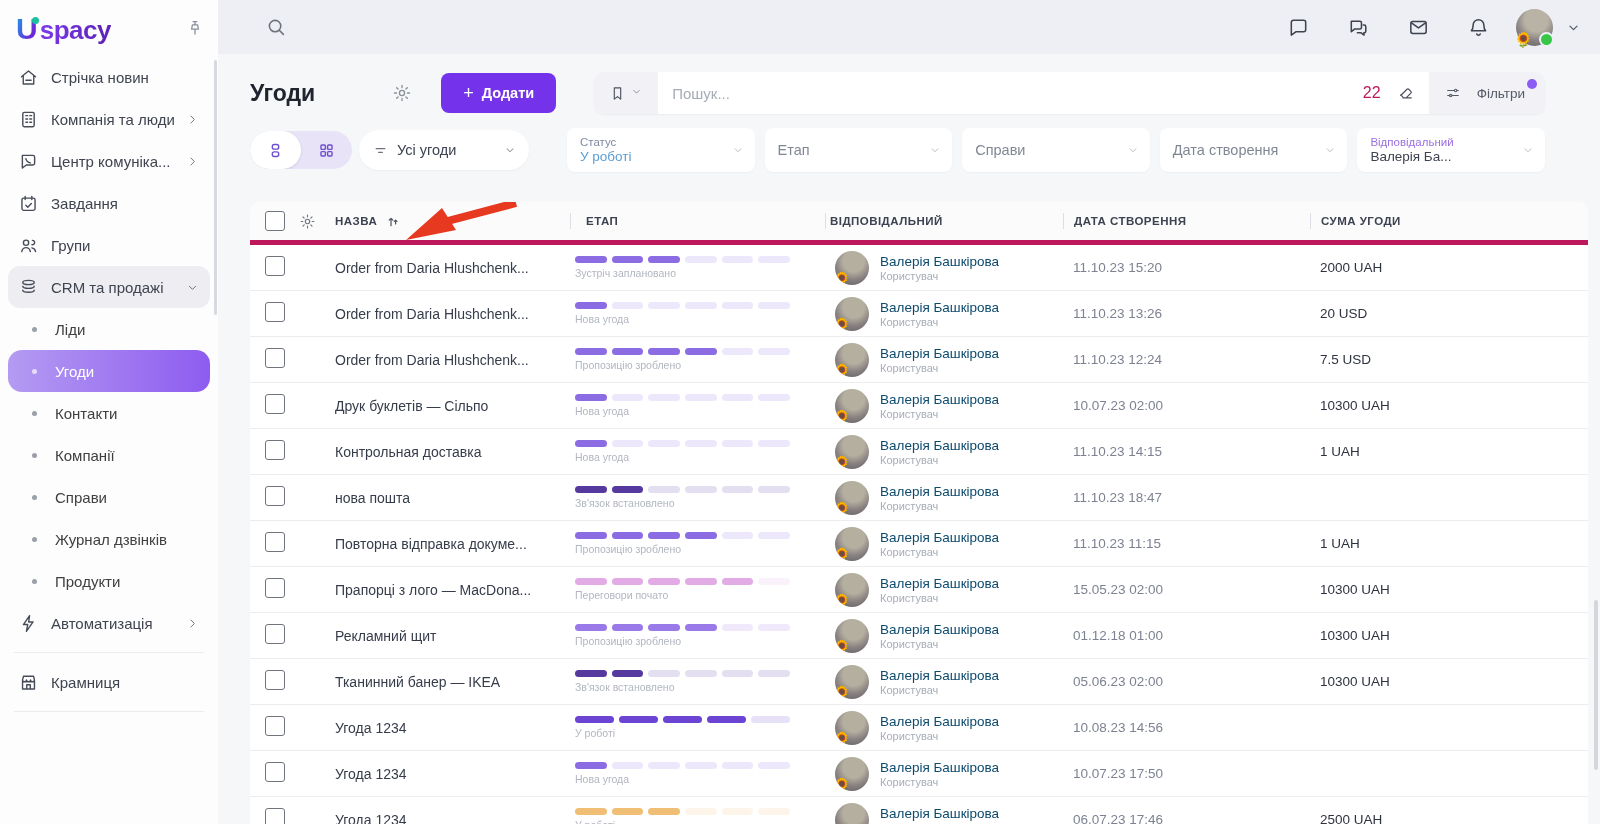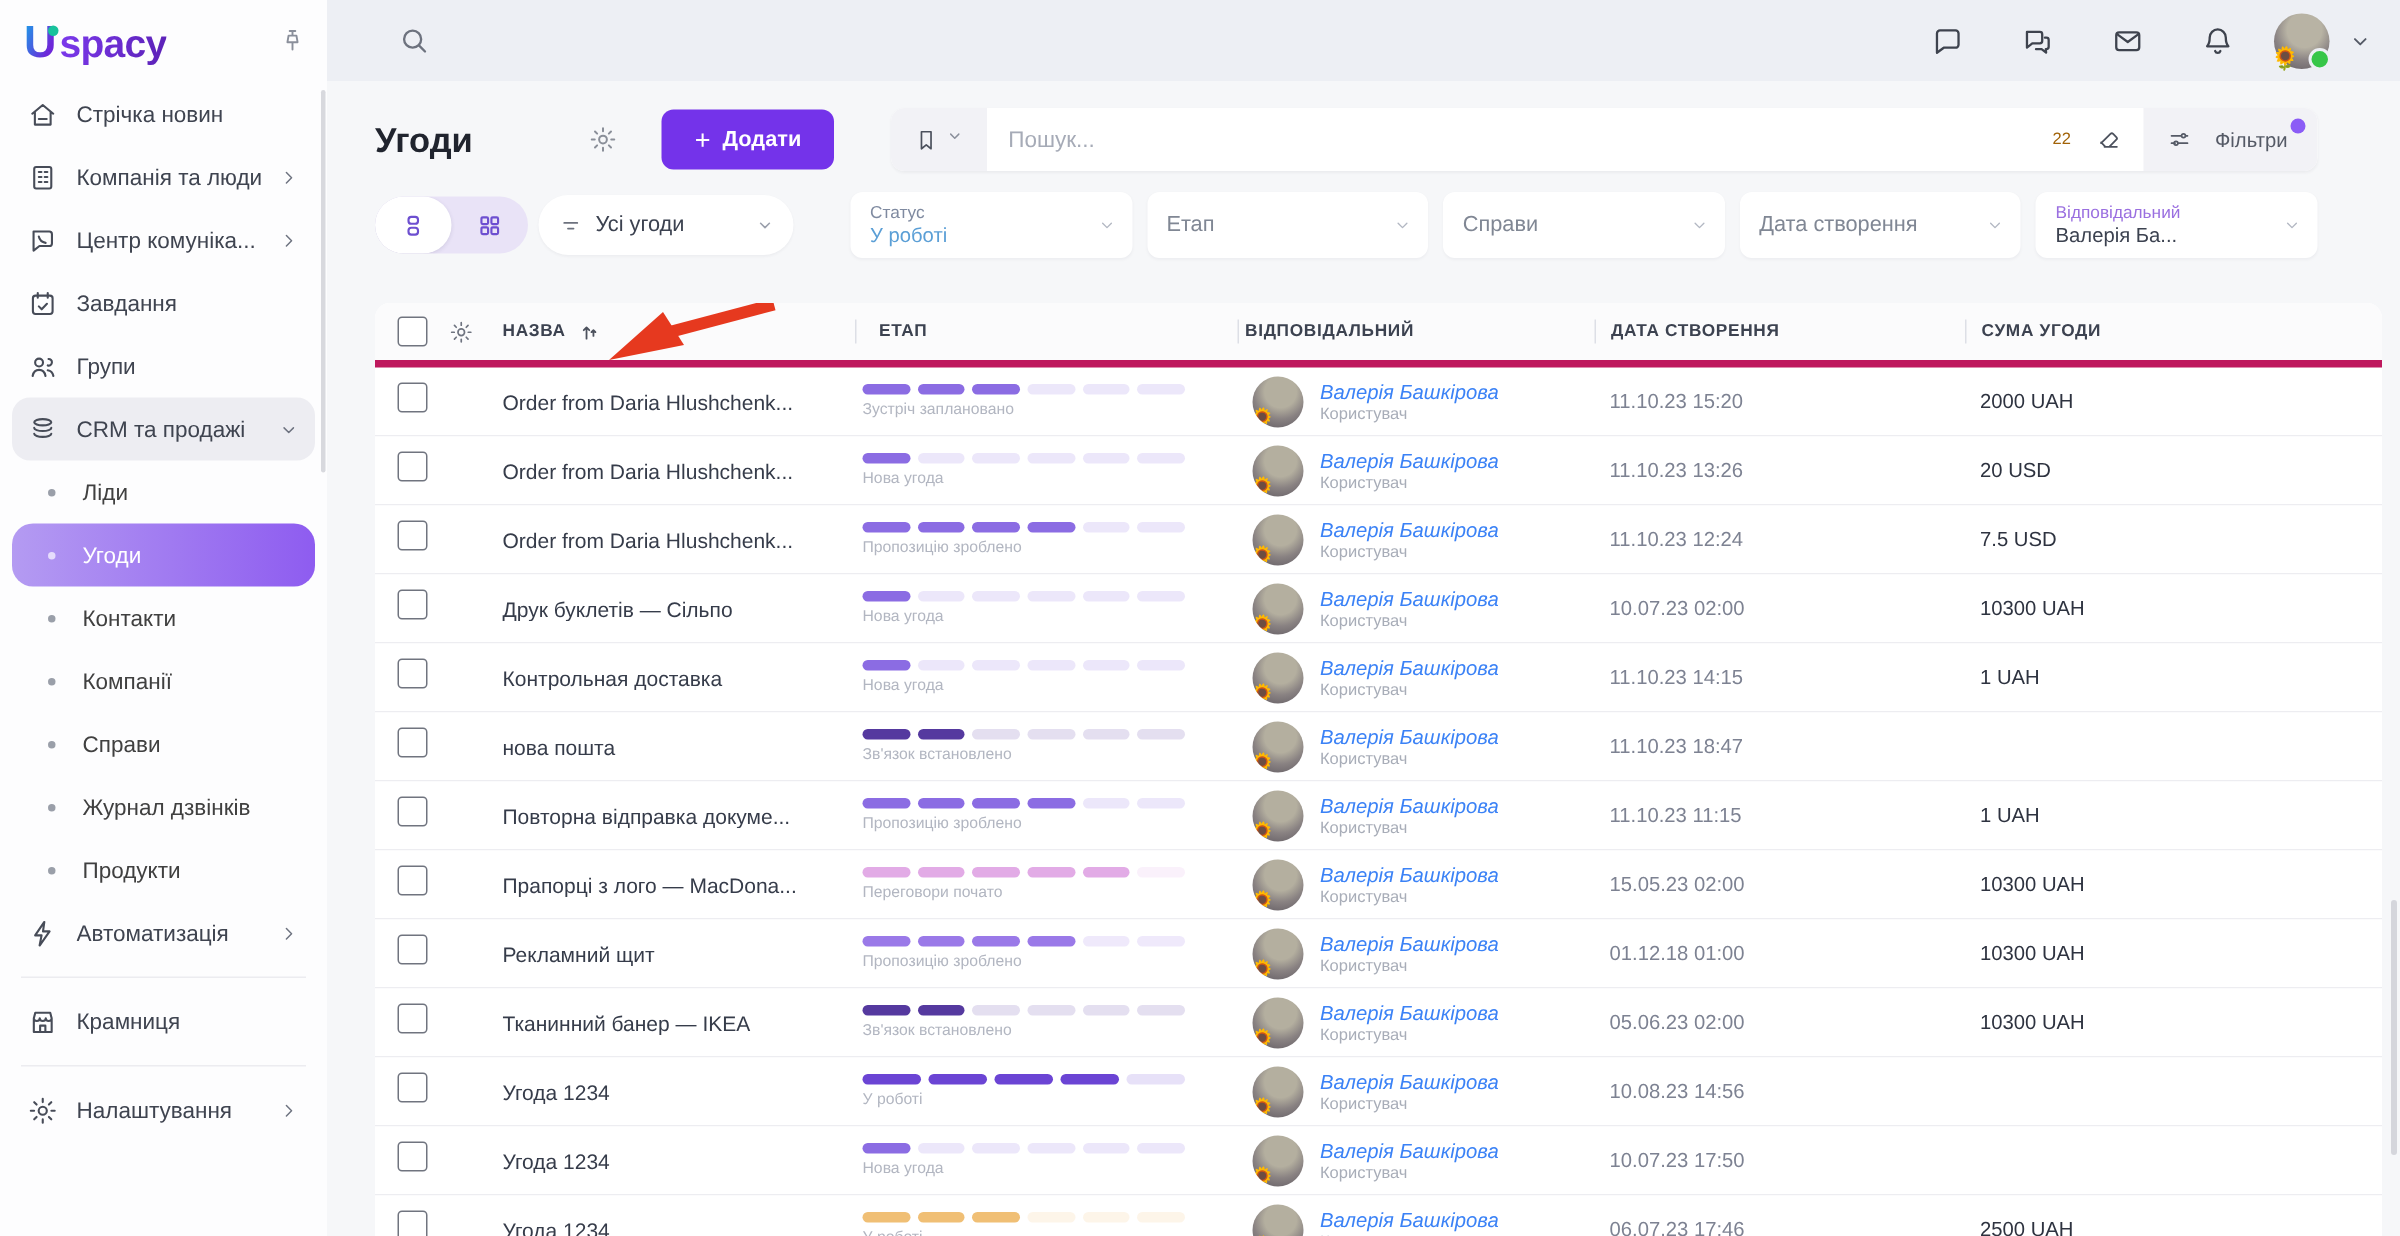--- a/index.html
+++ b/index.html
@@ -63,21 +63,21 @@
   .add-btn .plus{font-size:18px;font-weight:500;line-height:18px;}
   .search-panel{flex:1;margin-left:38px;height:42px;background:#fff;border-radius:9px;
     box-shadow:0 1px 2px rgba(30,30,60,.05);display:flex;align-items:center;overflow:hidden;}
   .bm{height:100%;width:64px;background:#f2f2f6;display:flex;align-items:center;justify-content:center;gap:4px;
     color:#5a5f6b;cursor:pointer;flex:none;}
   .bm svg{width:17px;height:17px;}
   .bm .chev svg{width:13px;height:13px;color:#8a8f9b;}
   .search-panel input{flex:1;border:none;outline:none;font-size:15px;color:#333;padding:0 14px;
     font-family:inherit;background:transparent;}
   .search-panel input::placeholder{color:#a6abb7;}
-  .count{color:#a16207;font-size:11px;margin-right:12px;text-align:center;}
+  .count{color:#be185d;font-size:16px;margin-right:12px;text-align:center;}
   .eraser{color:#4c515d;margin-right:10px;display:flex;cursor:pointer;padding:4px;border-left:0;}
   .eraser svg{width:18px;height:18px;}
   .filters-btn{position:relative;height:100%;border:none;background:#f2f2f6;color:#555a66;font-size:13.5px;
     font-family:inherit;display:flex;align-items:center;gap:16px;padding:0 20px 0 16px;cursor:pointer;flex:none;}
   .filters-btn svg{width:16px;height:16px;}
   .fdot{position:absolute;right:8px;top:7px;width:10px;height:10px;border-radius:50%;background:#8b5cf6;}
 
   .filter-row{display:flex;align-items:center;margin-top:12px;padding-right:55px;height:44px;}
   .view-toggle{width:102px;height:38px;border-radius:19px;background:#e9e3f7;display:flex;overflow:hidden;flex:none;}
   .vt{flex:1;display:flex;align-items:center;justify-content:center;color:#6d4fd0;cursor:pointer;}
@@ -117,21 +117,21 @@
   .c-name{padding-left:10px;font-size:14px;color:#363c4a;white-space:nowrap;overflow:hidden;text-overflow:ellipsis;padding-right:12px;}
   .c-stage{padding-left:5px;}
   .bar{display:flex;gap:5px;width:215px;}
   .seg{height:7px;border-radius:4px;flex:1;}
   .stage-label{display:block;font-size:10.5px;color:#b2b6c1;margin-top:4px;}
   .c-resp{padding-left:10px;display:flex;align-items:center;gap:11px;min-width:0;}
   .avatar{position:relative;width:34px;height:34px;border-radius:50%;flex:none;
     background:radial-gradient(circle at 55% 30%,#b4af9f 0 35%,#898282 60%,#5a545c 100%);
     display:flex;align-items:flex-end;overflow:hidden;}
   .avatar .flower{font-size:14px;line-height:13px;margin:0 0 -1px -2px;}
-  .r-name{display:block;font-size:13.5px;color:#3b82f6;white-space:nowrap;font-style:italic;}
+  .r-name{display:block;font-size:13.5px;color:#0c4a6e;white-space:nowrap;}
   .r-role{display:block;font-size:11px;color:#a8adb8;margin-top:1px;}
   .c-date{padding-left:10px;font-size:13.5px;color:#7d8292;}
   .c-amount{padding-left:10px;font-size:13.5px;font-weight:400;color:#2e3340;}
   .main-scroll{position:absolute;right:2px;top:600px;width:4px;height:170px;border-radius:2px;background:#d5d6dc;}
 </style>
 </head>
 <body>
 
 <div class="app">
 
@@ -267,36 +267,20 @@
         <div class="s-item">
           <span class="icon">
             <svg viewBox="0 0 24 24" fill="none" stroke="currentColor" stroke-width="1.6" stroke-linecap="round" stroke-linejoin="round">
               <path d="M5.2 9 6.3 4.8h11.4L18.8 9M5.2 9v10.4h13.6V9M5.2 9c0 1.2 1 2.1 2.3 2.1s2.2-.9 2.2-2.1c0 1.2 1 2.1 2.3 2.1s2.3-.9 2.3-2.1c0 1.2 1 2.1 2.2 2.1s2.3-.9 2.3-2.1M10 19.4v-4.8h4v4.8"></path>
             </svg>
           </span>
           <span class="s-label">Крамниця</span>
         </div>
       </nav>
     <div class="s-divider"></div>
-    <nav id="side-bottom">
-        <div class="s-item">
-          <span class="icon">
-            <svg viewBox="0 0 24 24" fill="none" stroke="currentColor" stroke-width="1.6" stroke-linecap="round" stroke-linejoin="round">
-              <circle cx="12" cy="12" r="3.1"></circle>
-              <path d="M12 2.9v2.5M12 18.6v2.5M2.9 12h2.5M18.6 12h2.5M5.5 5.5l1.8 1.8M16.7 16.7l1.8 1.8M18.5 5.5l-1.8 1.8M7.3 16.7l-1.8 1.8"></path>
-            </svg>
-          </span>
-          <span class="s-label">Налаштування</span>
-          <span class="s-chev">
-            <svg viewBox="0 0 24 24" fill="none" stroke="currentColor" stroke-width="1.6" stroke-linecap="round" stroke-linejoin="round">
-              <path d="M9.5 6.5l5.5 5.5-5.5 5.5"></path>
-            </svg>
-          </span>
-        </div>
-      </nav>
     <div class="side-scroll"></div>
   </aside>
 
   <header class="topbar">
     <span class="tb-search">
       <svg viewBox="0 0 24 24" fill="none" stroke="currentColor" stroke-width="1.7" stroke-linecap="round">
           <circle cx="11" cy="11" r="6.2"></circle>
           <path d="M15.6 15.6 20 20"></path>
         </svg>
     </span>

